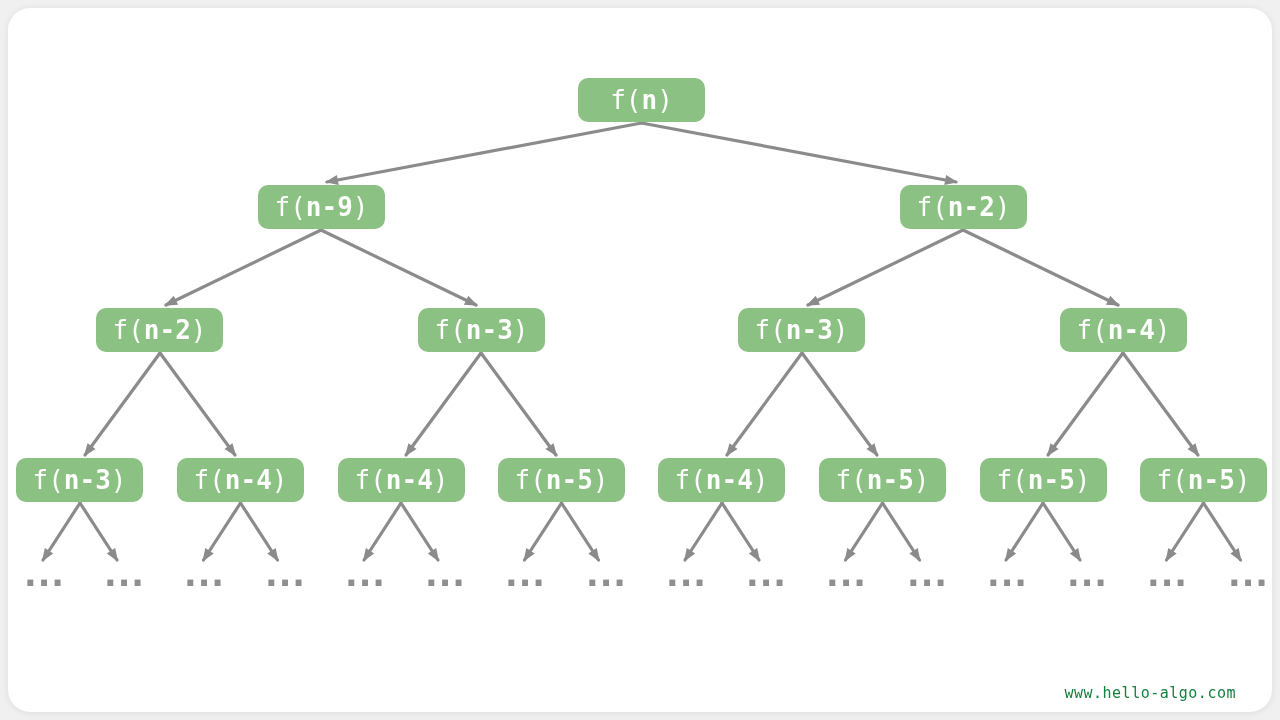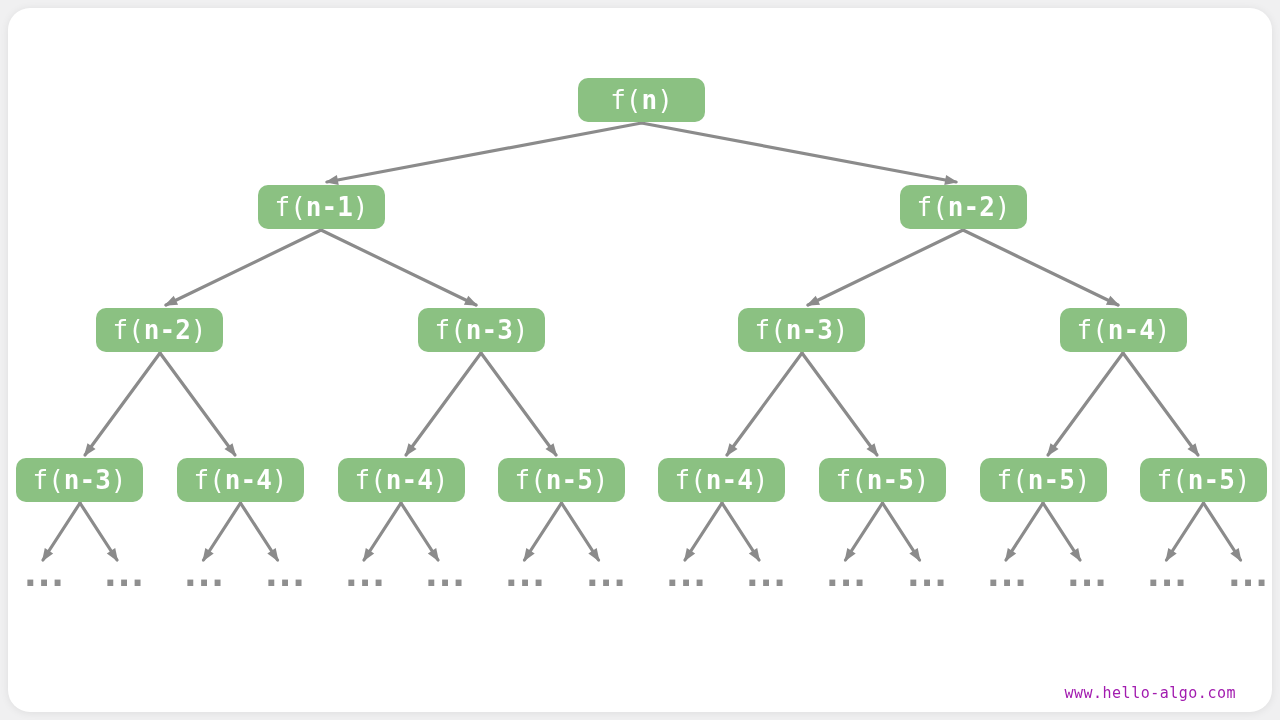--- a/index.html
+++ b/index.html
@@ -22,21 +22,21 @@
     white-space:nowrap;
   }
   .node .arg { font-weight:bold; }
   .dots {
     position:absolute; top:553px; transform:translateX(-50%);
     color:#8f8f8f; font-size:36px; font-weight:bold; letter-spacing:-8px;
     white-space:nowrap;
   }
   .watermark {
     position:absolute; right:44px; bottom:18px;
-    color:#a21caf; font-size:15px; letter-spacing:0.5px;
+    color:#15803d; font-size:15px; letter-spacing:0.5px;
   }
 </style>
 </head>
 <body>
 
 <div class="card"></div>
 
 <svg class="edges" viewBox="0 0 1280 720" xmlns="http://www.w3.org/2000/svg">
   <defs>
     <marker id="ah" markerUnits="userSpaceOnUse" markerWidth="16" markerHeight="13" refX="12.5" refY="6.5" orient="auto">
@@ -81,21 +81,21 @@
 </svg>
 
 <div class="node" style="left:578px;top:78px">
   <span class="pfx">f(</span>
     <span class="arg">n</span>
     <span class="sfx">)</span>
 </div>
 
 <div class="node" style="left:258px;top:185px">
   <span class="pfx">f(</span>
-    <span class="arg">n-1</span>
+    <span class="arg">n-9</span>
     <span class="sfx">)</span>
 </div>
 <div class="node" style="left:900px;top:185px">
   <span class="pfx">f(</span>
     <span class="arg">n-2</span>
     <span class="sfx">)</span>
 </div>
 
 <div class="node" style="left:96px;top:308px">
   <span class="pfx">f(</span>

